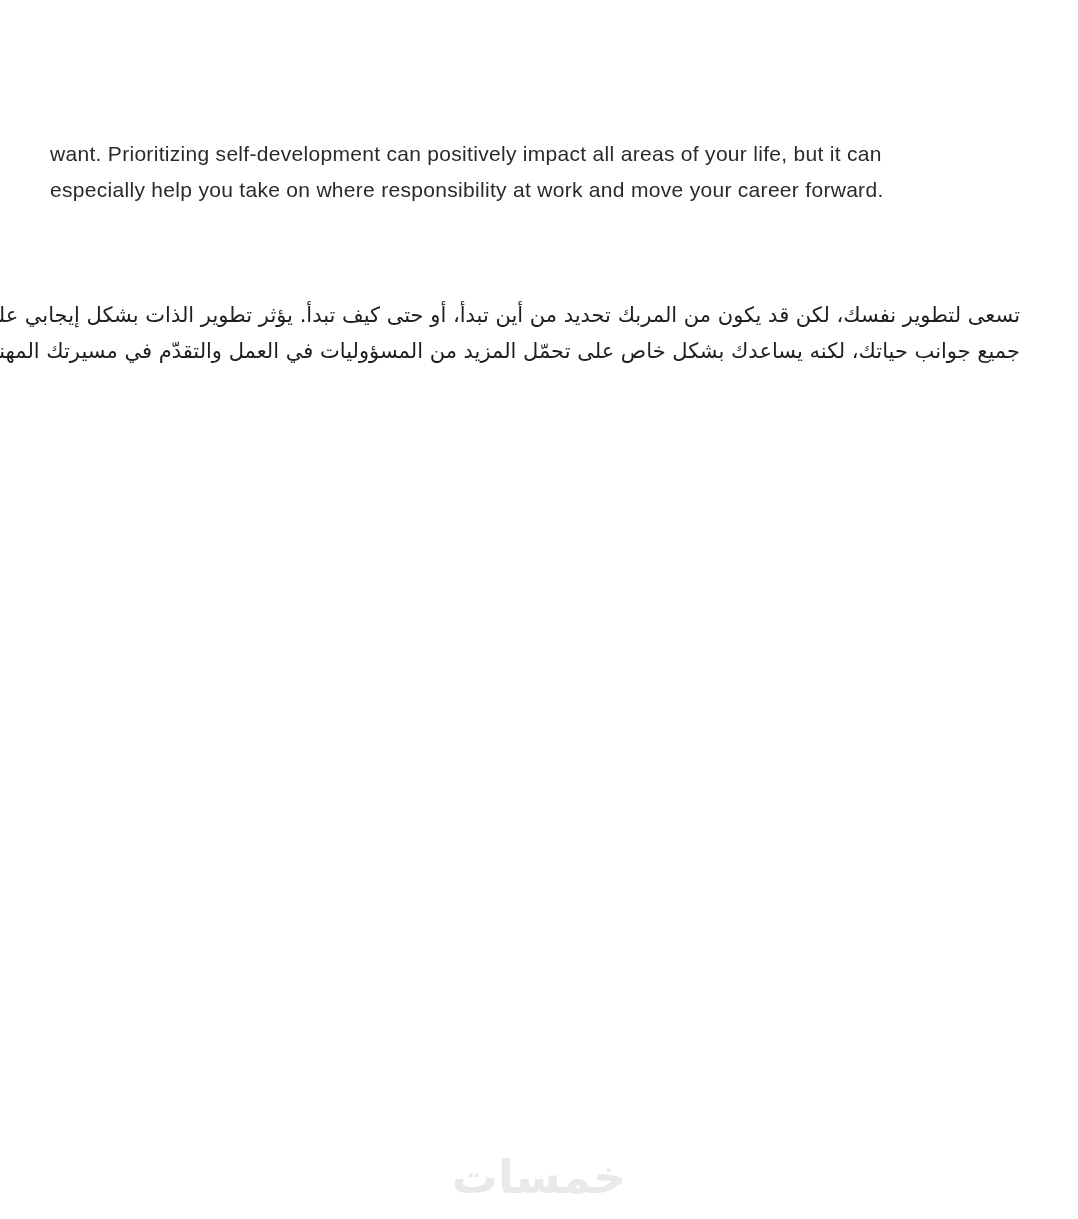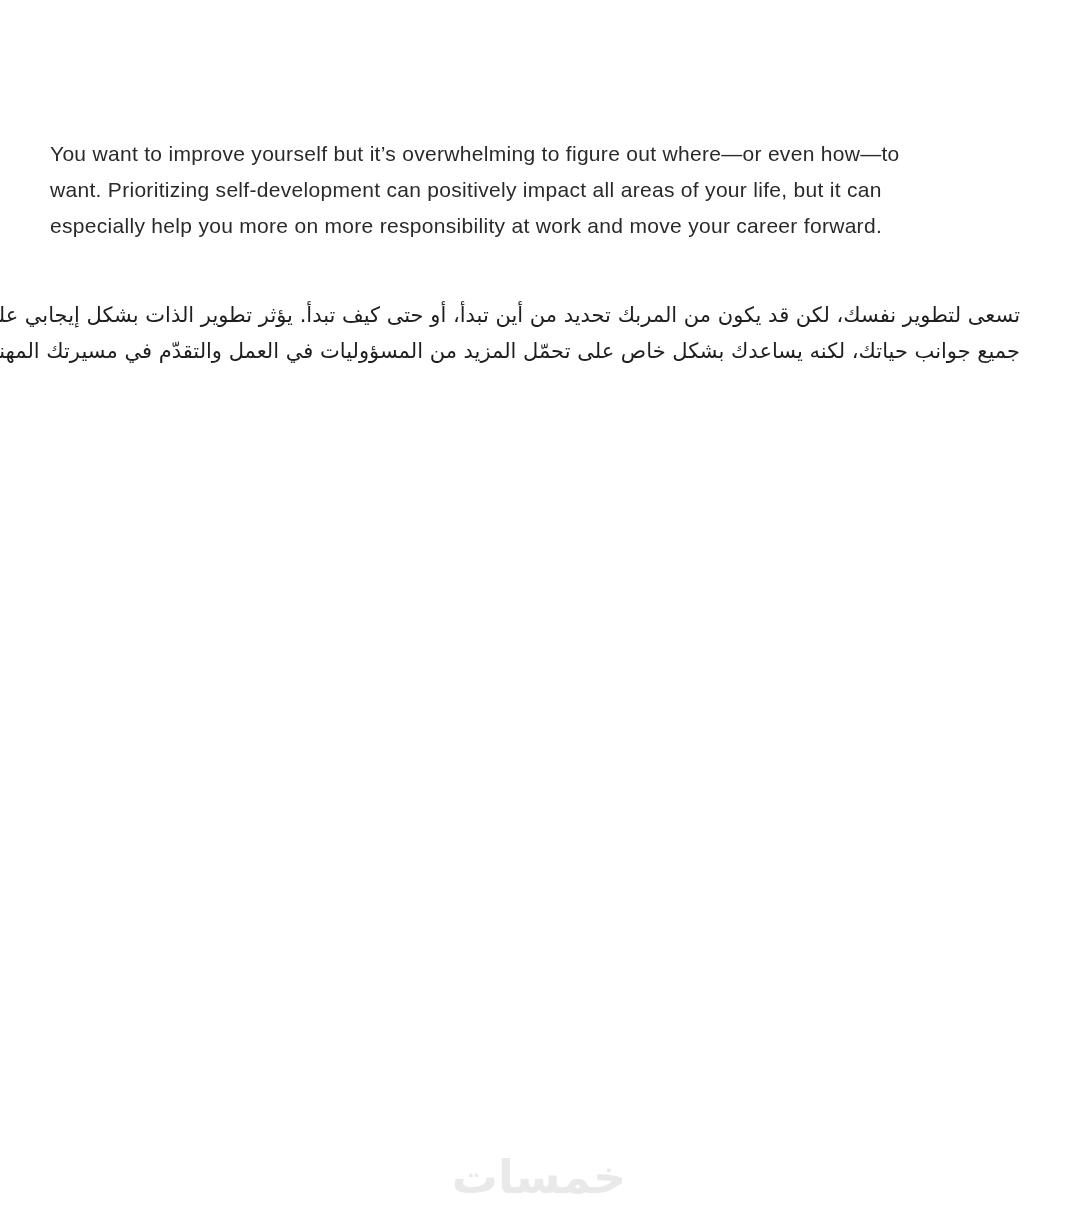--- a/index.html
+++ b/index.html
@@ -61,23 +61,22 @@
     letter-spacing: 1px;
     user-select: none;
   }
 </style>
 </head>
 <body>
 
 <div class="page">
 
   <div class="en-paragraph">
-    <span class="line">You want to improve yourself but it’s overwhelming to figure out where—or even how—to</span>
     <span class="line">want. Prioritizing self-development can positively impact all areas of your life, but it can</span>
-    <span class="line">especially help you more on more responsibility at work and move your career forward.</span>
+    <span class="line">especially help you take on where responsibility at work and move your career forward.</span>
   </div>
 
   <div class="ar-paragraph" dir="rtl" lang="ar">
     <span class="line">تسعى لتطوير نفسك، لكن قد يكون من المربك تحديد من أين تبدأ، أو حتى كيف تبدأ. يؤثر تطوير الذات بشكل إيجابي على</span>
     <span class="line">جميع جوانب حياتك، لكنه يساعدك بشكل خاص على تحمّل المزيد من المسؤوليات في العمل والتقدّم في مسيرتك المهنية.</span>
   </div>
 
   <div class="watermark" lang="ar">خمسات</div>
 
 </div>

